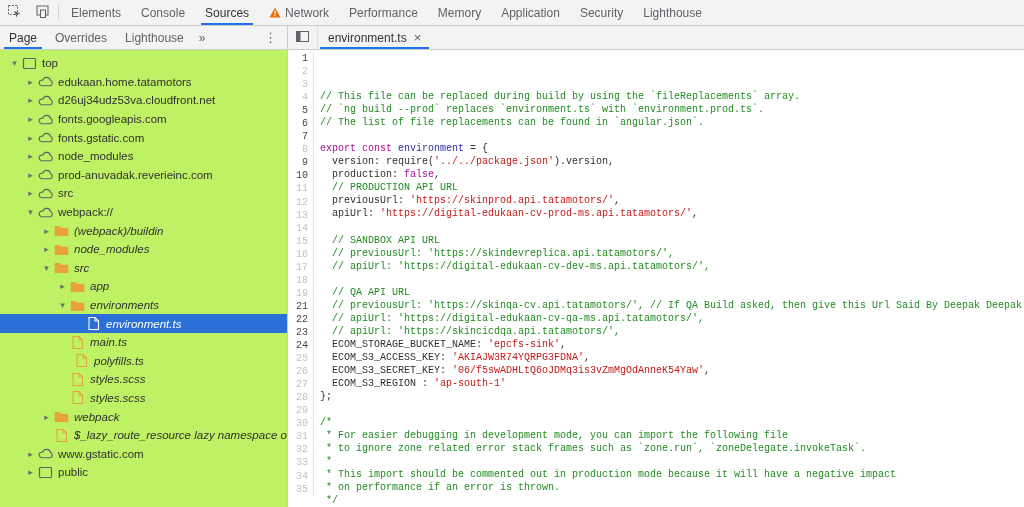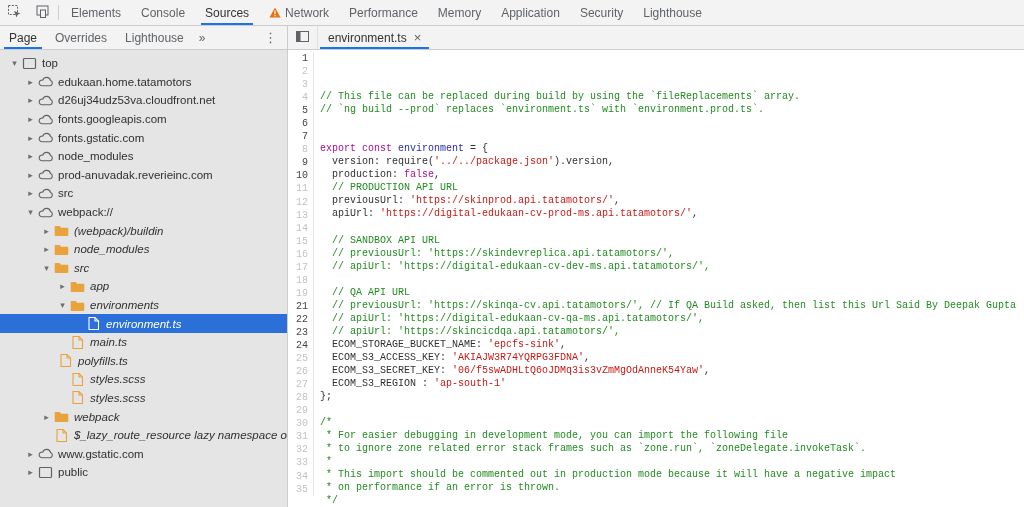--- a/index.html
+++ b/index.html
@@ -15,21 +15,21 @@
   .main-tabs { display:flex; align-items:stretch; }
   .main-tab { display:flex; align-items:center; gap:4px; padding:0 10px; color:#5f6368; cursor:pointer; position:relative; }
   .main-tab.selected { color:#333; }
   .main-tab.selected::after { content:""; position:absolute; left:6px; right:6px; bottom:0; height:2px; background:var(--accent); }
   .warn-tri { display:inline-flex; }
 
   
   .dt-body { flex:1; display:flex; min-height:0; }
 
   
-  .navigator { width:288px; flex:0 0 288px; border-right:1px solid #ccc; display:flex; flex-direction:column; background:#e5e5e5; }
+  .navigator { width:288px; flex:0 0 288px; border-right:1px solid #ccc; display:flex; flex-direction:column; background:#bef264; }
   .nav-tabbar { height:24px; background:#f3f3f3; border-bottom:1px solid #ccc; display:flex; align-items:stretch; flex:0 0 auto; }
   .nav-tab { display:flex; align-items:center; padding:0 9px; color:#5f6368; cursor:pointer; position:relative; }
   .nav-tab.selected { color:#333; }
   .nav-tab.selected::after { content:""; position:absolute; left:4px; right:4px; bottom:0; height:2px; background:var(--accent); }
   .nav-more { display:flex; align-items:center; padding:0 6px; color:#5f6368; font-size:12px; cursor:pointer; }
   .nav-spacer { flex:1; }
   .nav-menu { display:flex; align-items:center; padding:0 10px; color:#5f6368; font-size:13px; cursor:pointer; }
 
   .tree { flex:1; overflow:hidden; padding-top:4px; font-size:11.5px; }
   .tree-row { height:18.6px; display:flex; align-items:center; white-space:nowrap; cursor:pointer; color:#303030; }
@@ -289,21 +289,21 @@
           <div class="tree-row" style="padding-left: 56px;">
             <span class="tw-arrow"></span>
             <span class="tw-icon file">
               <svg width="13" height="15" viewBox="0 0 13 15">
                 <path d="M2 1.5 h6 l3.5 3.5 v8.5 h-9.5 Z" fill="none" stroke="currentColor" stroke-width="1.1"></path>
                 <path d="M8 1.5 v3.5 h3.5" fill="none" stroke="currentColor" stroke-width="1.1"></path>
               </svg>
             </span>
             <span class="tw-label italic">main.ts</span>
           </div>
-          <div class="tree-row" style="padding-left: 44px; align-items: center;">
+          <div class="tree-row" style="padding-left: 60px; align-items: center;">
             <span class="tw-arrow"></span>
             <span class="tw-icon file">
               <svg width="13" height="15" viewBox="0 0 13 15">
                 <path d="M2 1.5 h6 l3.5 3.5 v8.5 h-9.5 Z" fill="none" stroke="currentColor" stroke-width="1.1"></path>
                 <path d="M8 1.5 v3.5 h3.5" fill="none" stroke="currentColor" stroke-width="1.1"></path>
               </svg>
             </span>
             <span class="tw-label italic">polyfills.ts</span>
           </div>
           <div class="tree-row" style="padding-left: 56px;">
@@ -385,20 +385,21 @@
           <div class="code-line">
             <span class="gutter exec">1</span>
             <span class="line-content"><span class="tok-c">// This file can be replaced during build by using the `fileReplacements` array.</span></span>
           </div>
           <div class="code-line">
             <span class="gutter">2</span>
             <span class="line-content"><span class="tok-c">// `ng build --prod` replaces `environment.ts` with `environment.prod.ts`.</span></span>
           </div>
           <div class="code-line">
             <span class="gutter">3</span>
+            <span class="line-content"><span class="tok-c">// The list of file replacements can be found in `angular.json`.</span></span>
           </div>
           <div class="code-line">
             <span class="gutter">4</span>
             <span class="line-content"></span>
           </div>
           <div class="code-line">
             <span class="gutter exec">5</span>
             <span class="line-content"><span class="tok-k">export const</span><span class="tok-p"> </span><span class="tok-d">environment</span><span class="tok-p"> = {</span></span>
           </div>
           <div class="code-line">
@@ -440,21 +441,21 @@
           <div class="code-line">
             <span class="gutter">15</span>
             <span class="line-content"></span>
           </div>
           <div class="code-line">
             <span class="gutter">16</span>
             <span class="line-content"><span class="tok-c">  // QA API URL</span></span>
           </div>
           <div class="code-line">
             <span class="gutter">17</span>
-            <span class="line-content"><span class="tok-c">  // previousUrl: 'https://skinqa-cv.api.tatamotors/', // If QA Build asked, then list this Url Said By Deepak Gupta</span></span>
+            <span class="line-content"><span class="tok-c">  // previousUrl: 'https://skinqa-cv.api.tatamotors/', // If QA Build asked, then give this Url Said By Deepak Deepak</span></span>
           </div>
           <div class="code-line">
             <span class="gutter">18</span>
             <span class="line-content"><span class="tok-c">  // apiUrl: 'https://digital-edukaan-cv-qa-ms.api.tatamotors/',</span></span>
           </div>
           <div class="code-line">
             <span class="gutter">19</span>
             <span class="line-content"><span class="tok-c">  // apiUrl: 'https://skincicdqa.api.tatamotors/',</span></span>
           </div>
           <div class="code-line">

